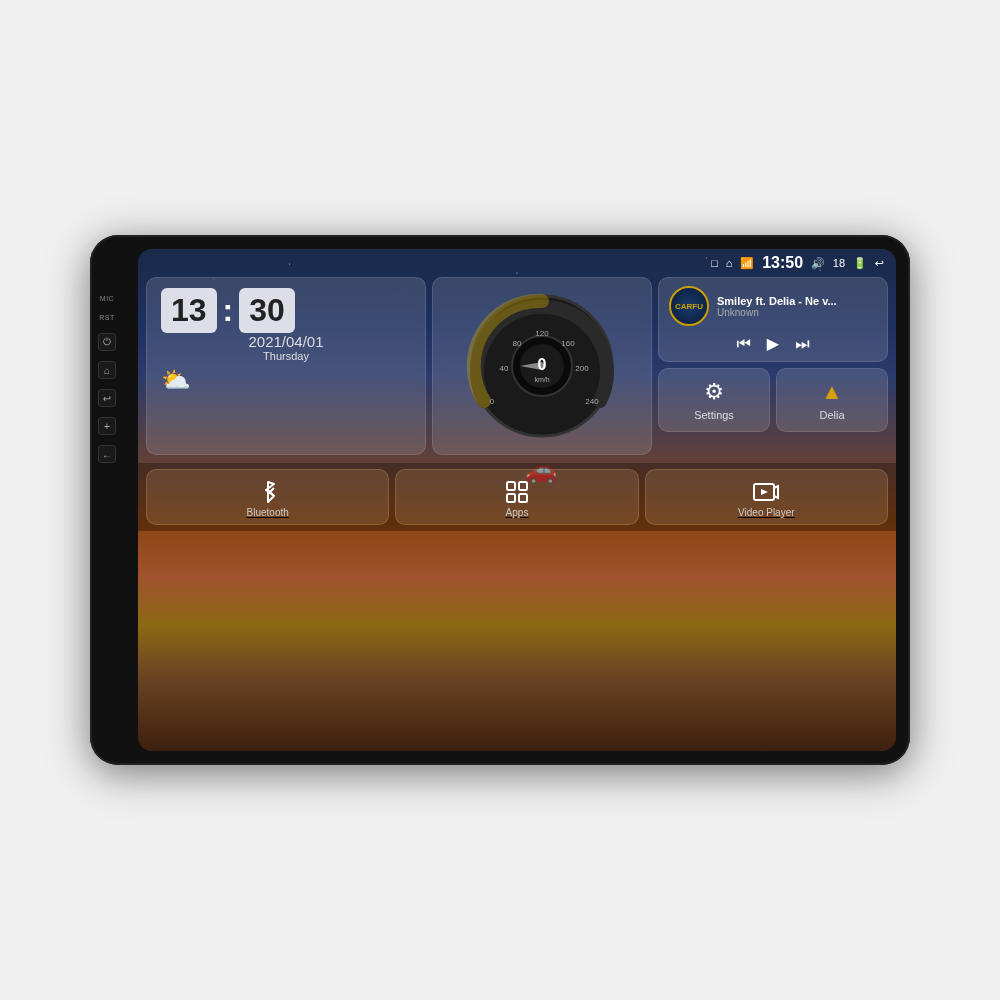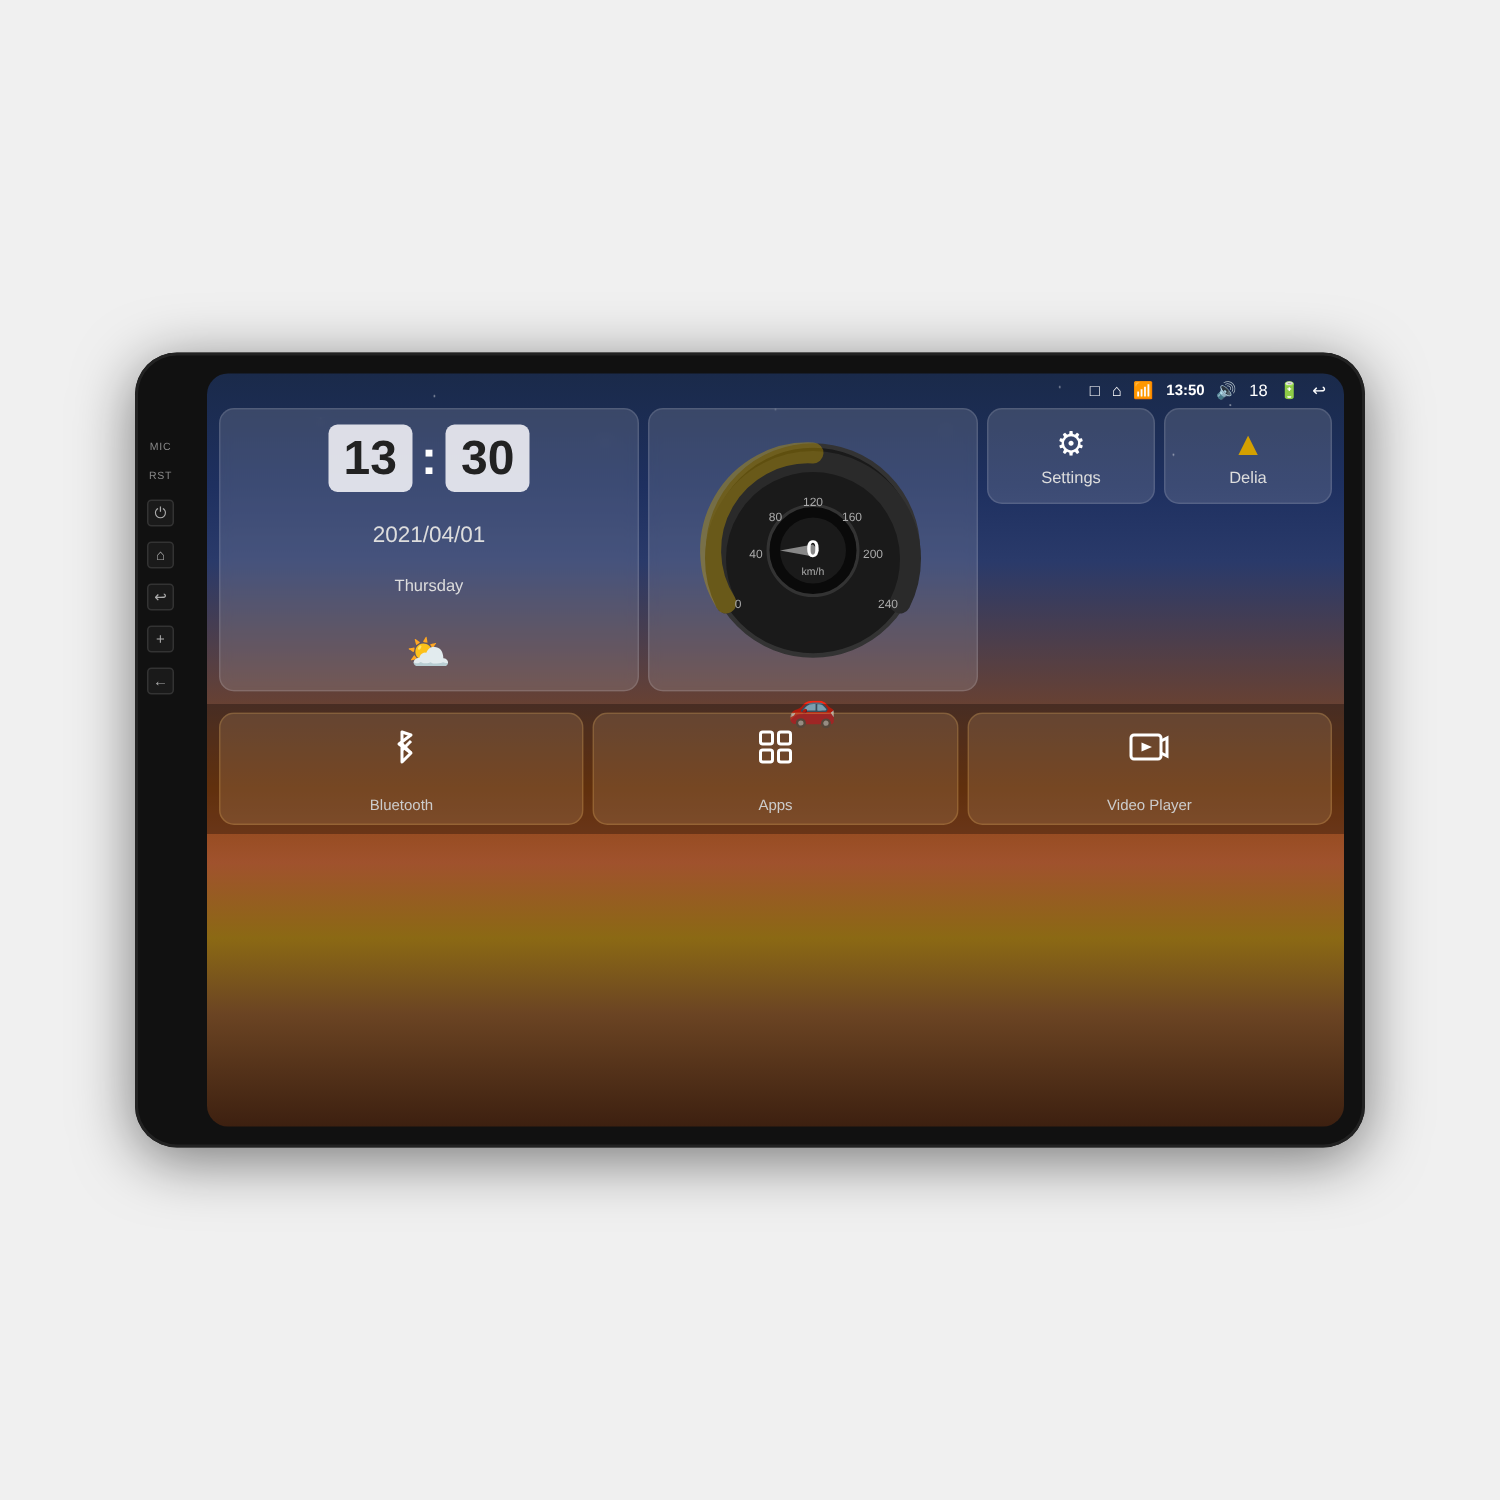--- a/index.html
+++ b/index.html
@@ -103,21 +103,21 @@
       gap: 8px;
     }
 
     .status-icon {
       color: #fff;
       font-size: 11px;
     }
 
     .status-time {
       color: #fff;
-      font-size: 10px;
+      font-size: 16px;
       font-weight: bold;
     }
 
     
     .main-content {
       position: relative;
       z-index: 10;
       display: grid;
       grid-template-columns: 280px 220px 1fr;
       grid-template-rows: auto;
@@ -131,22 +131,21 @@
       border-radius: 10px;
       backdrop-filter: blur(4px);
       border: 1px solid rgba(255,255,255,0.12);
     }
 
     
     .clock-widget {
       padding: 10px 14px;
       display: flex;
       flex-direction: column;
-      gap: 20px;
-      align-items: center;
+      gap: 0;
     }
 
     .clock-display {
       display: flex;
       gap: 6px;
     }
 
     .clock-block {
       background: rgba(240,240,245,0.9);
       border-radius: 6px;
@@ -306,21 +305,22 @@
       flex: 1;
       background: rgba(180,140,100,0.25);
       border-radius: 10px;
       border: 1px solid rgba(255,200,100,0.2);
       display: flex;
       flex-direction: column;
       align-items: center;
       justify-content: center;
       padding: 8px 4px 6px;
       cursor: pointer;
-      gap: 20px;
+      gap: 1px;
+      text-decoration: underline;
     }
 
     .bottom-label {
       color: #ccc;
       font-size: 10px;
       text-align: center;
     }
 
     
     .right-col {
@@ -417,20 +417,34 @@
 
             <text x="80" y="96" fill="#aaa" font-size="7" text-anchor="middle">km/h</text>
           </svg>
           
           <div style="position:absolute;bottom:-40px;left:50%;transform:translateX(-50%);font-size:26px;z-index:5;">🚗</div>
         </div>
       </div>
 
       <div class="right-col">
 
+        <div class="widget-panel music-widget">
+          <div class="music-header">
+            <div class="carfu-logo">CARFU</div>
+            <div class="music-info">
+              <div class="music-title">Smiley ft. Delia - Ne v...</div>
+              <div class="music-artist">Unknown</div>
+            </div>
+          </div>
+          <div class="music-controls">
+            <span class="ctrl-btn">⏮</span>
+            <span class="ctrl-btn">▶</span>
+            <span class="ctrl-btn">⏭</span>
+          </div>
+        </div>
 
         <div class="settings-navi-row">
           <div class="settings-btn">
             <span class="settings-navi-icon">⚙</span>
             <span class="settings-navi-label">Settings</span>
           </div>
           <div class="navi-btn">
             <span class="settings-navi-icon" style="color:#d4a000;">▲</span>
             <span class="settings-navi-label">Delia</span>
           </div>

